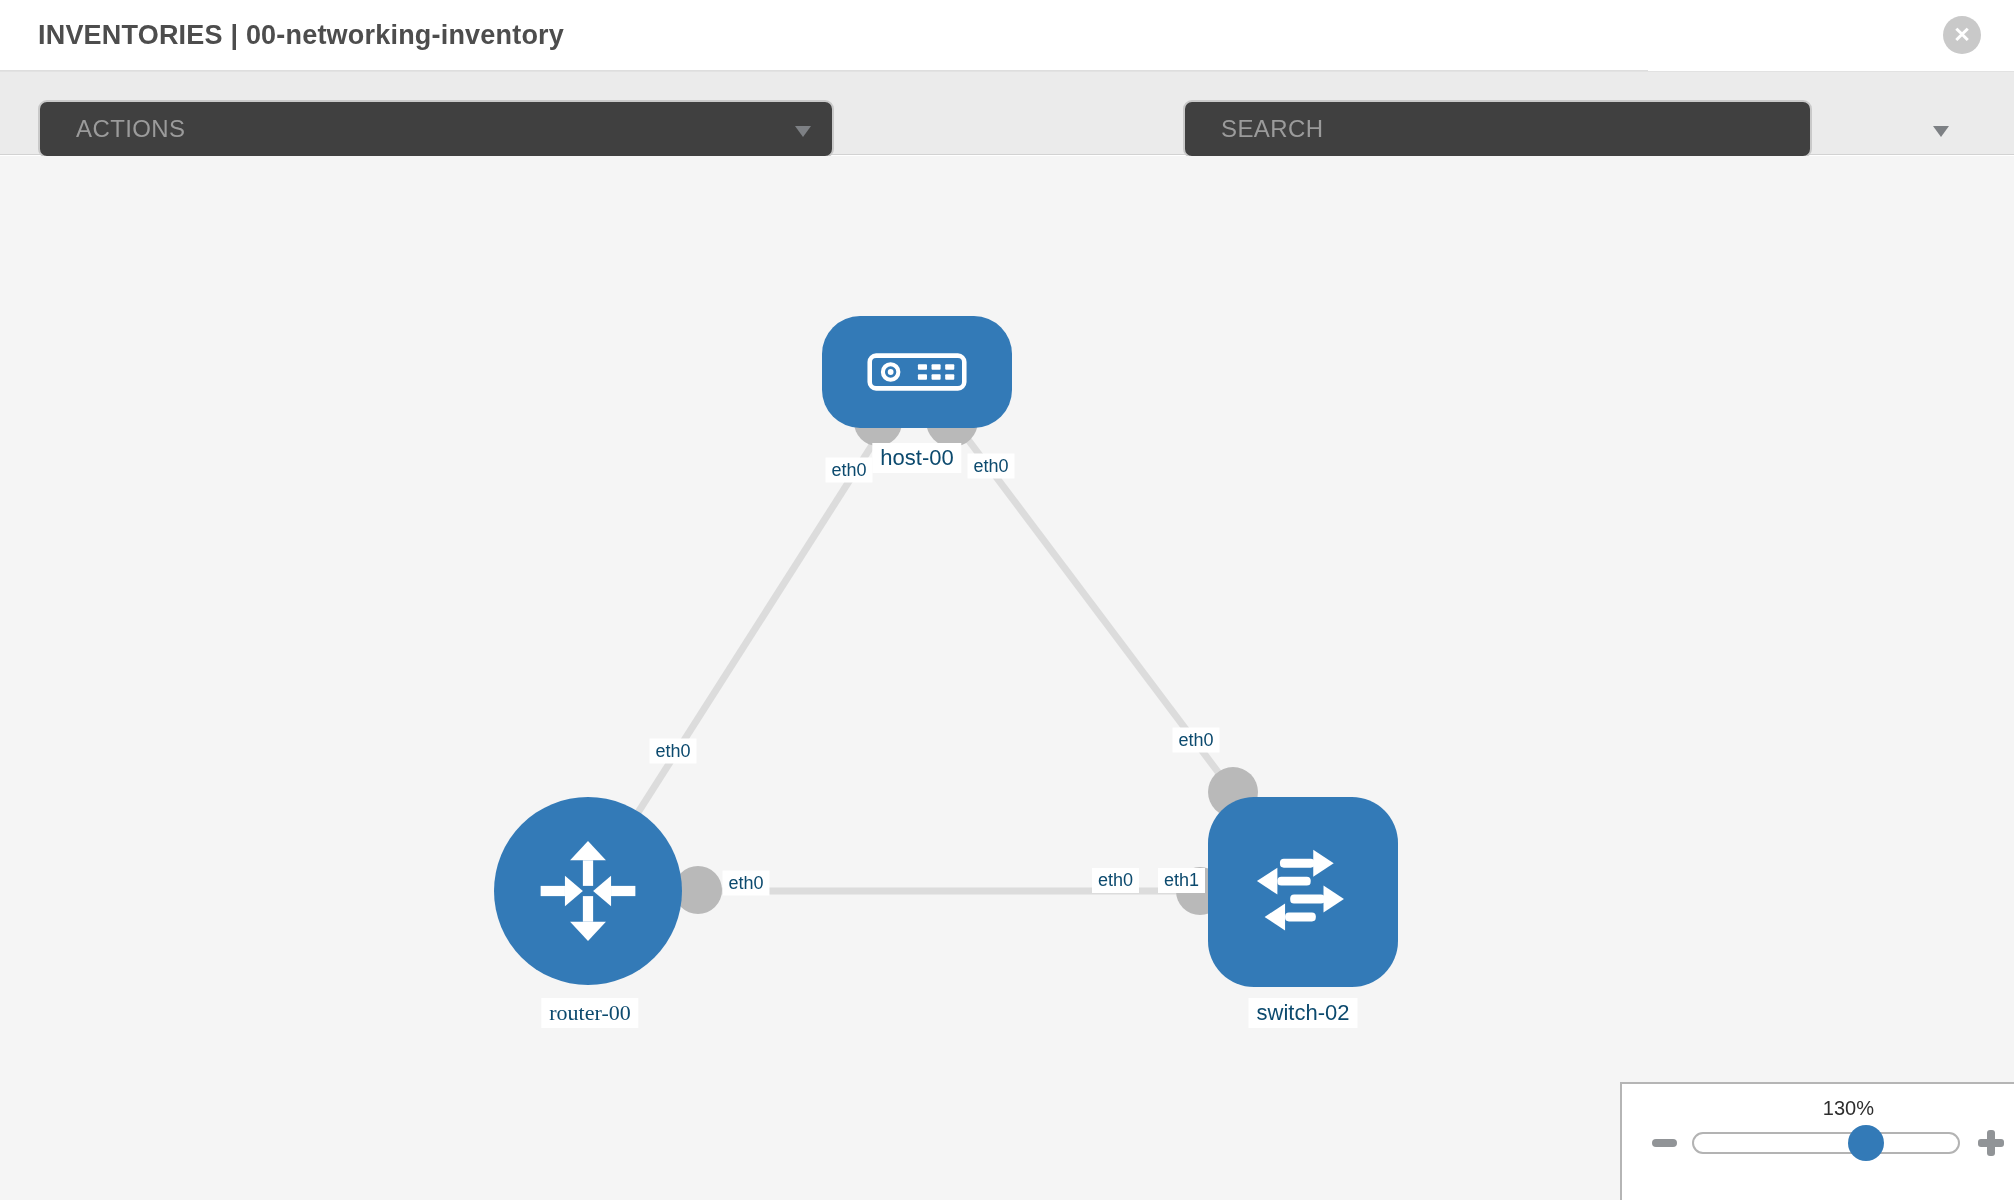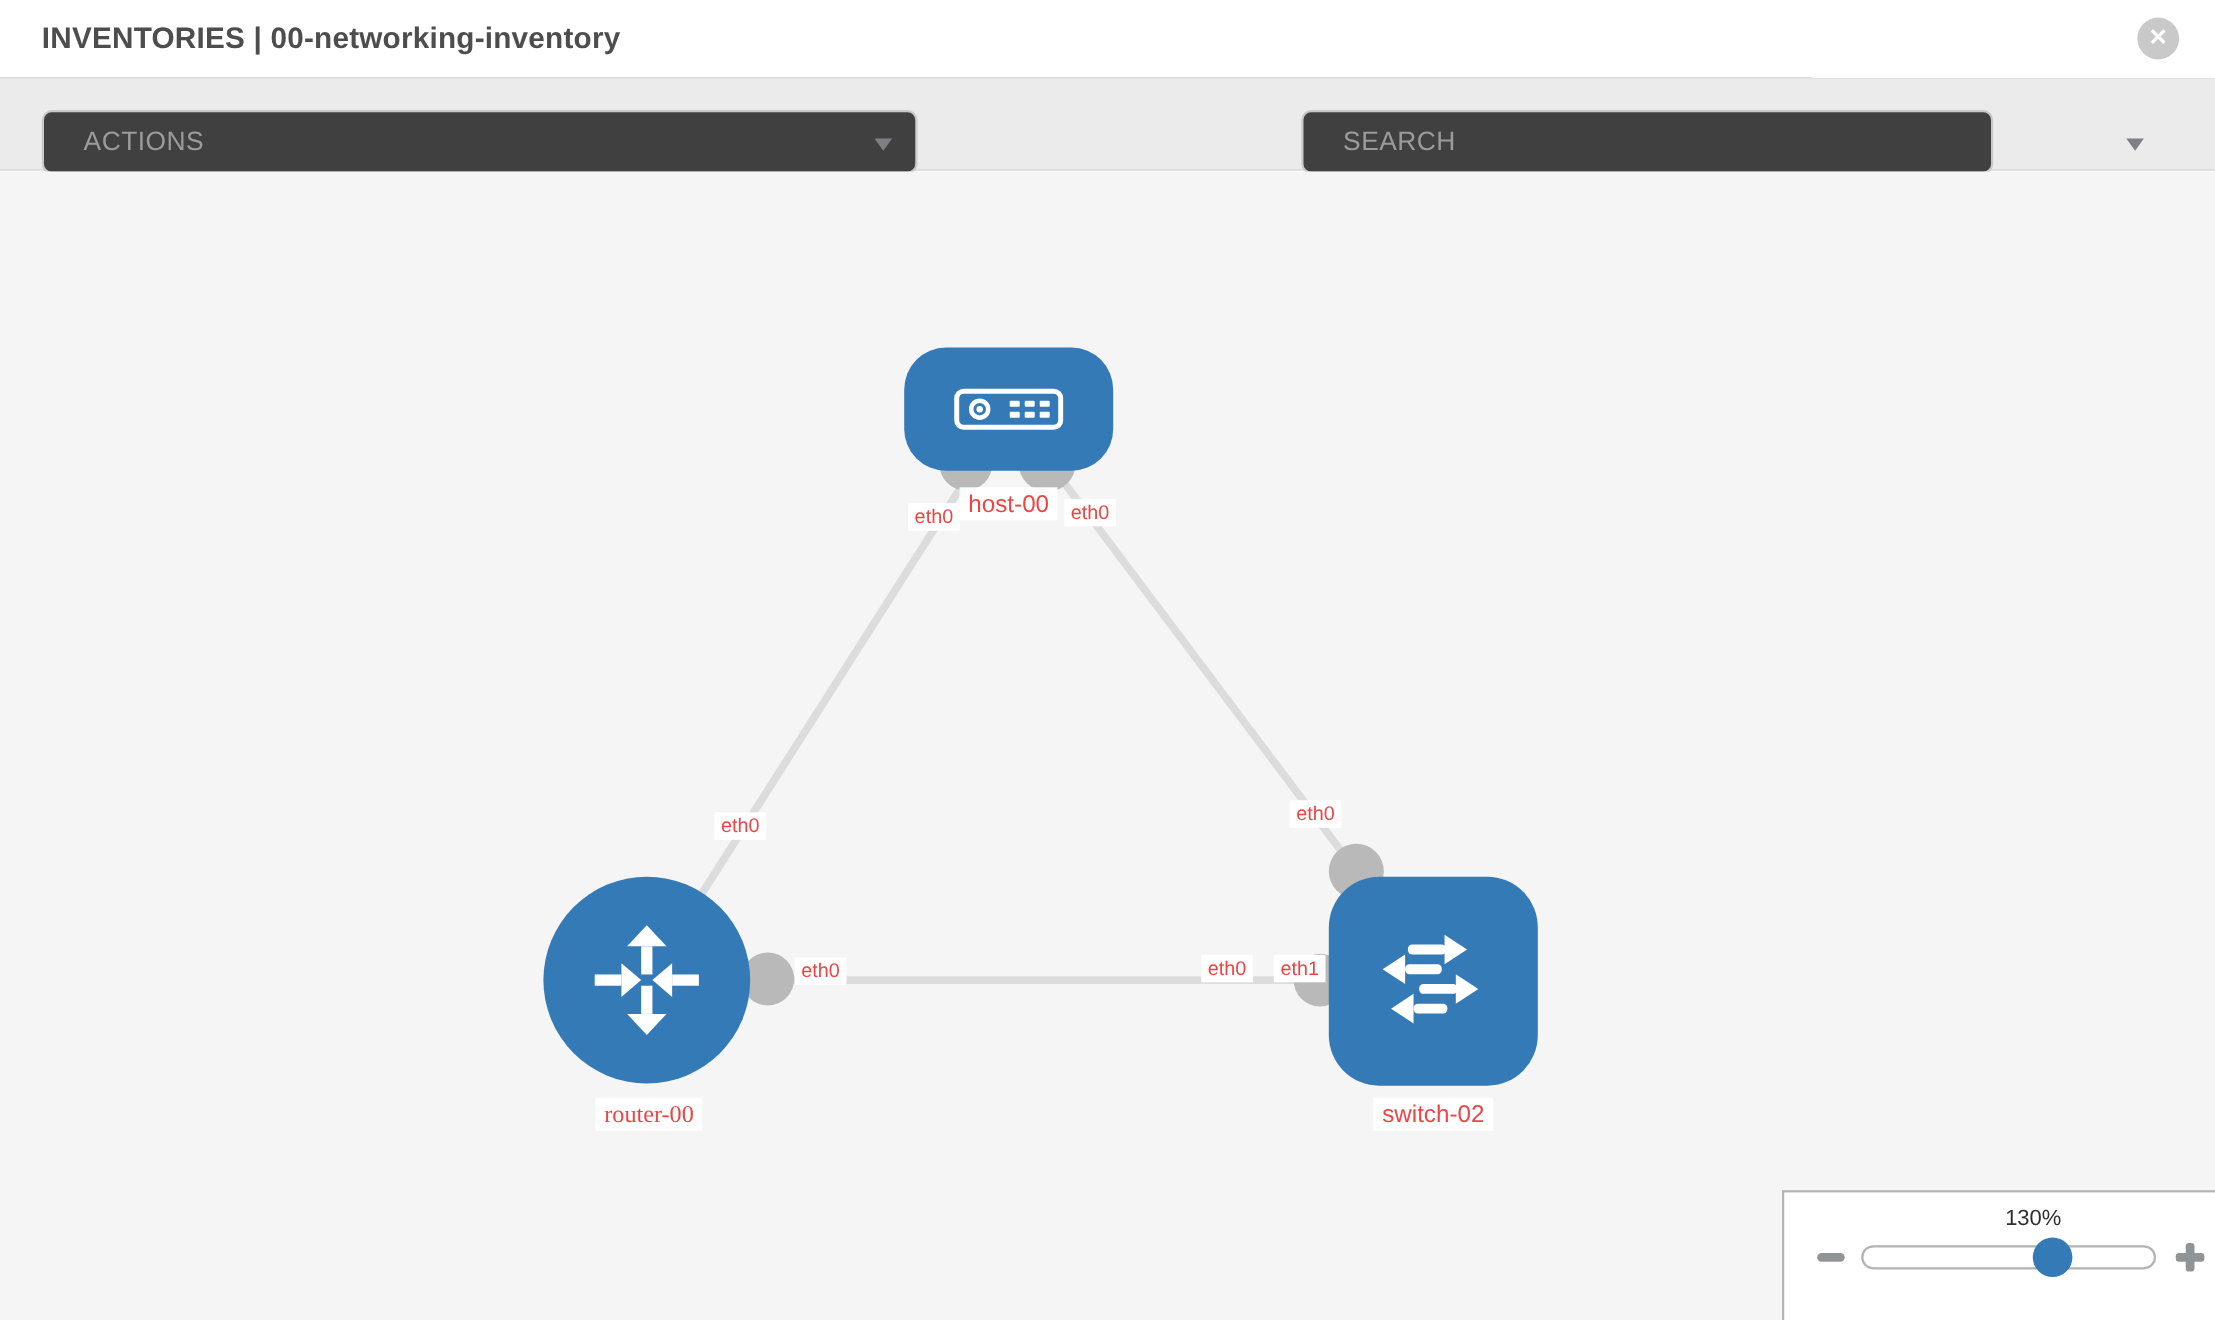--- a/index.html
+++ b/index.html
@@ -50,21 +50,21 @@
   }
   svg.net-layer { position: absolute; left: 0; top: 0; z-index: 1; }
 
   .node { position: absolute; z-index: 2; background: #337ab7; display: flex; align-items: center; justify-content: center; cursor: pointer; }
   .node-host   { left: 822px; top: 316px; width: 190px; height: 112px; border-radius: 38px; }
   .node-router { left: 494px; top: 797px; width: 188px; height: 188px; border-radius: 50%; }
   .node-switch { left: 1208px; top: 797px; width: 190px; height: 190px; border-radius: 46px; }
 
   .net-label {
     position: absolute; z-index: 3; transform: translate(-50%, -50%);
-    background: #fff; color: #ef4444; white-space: nowrap;
+    background: #fff; color: #0c4a6e; white-space: nowrap;
   }
   .node-label  { font-size: 22px; padding: 2px 8px; }
   .iface-label { font-size: 18px; padding: 2px 6px; }
   .iface-label.fixed { transform: none; }
 
   
   .zoom-panel {
     position: absolute; left: 1620px; top: 1082px; width: 400px; height: 122px;
     background: #fff; border: 2px solid #b5b5b5; z-index: 4;
   }

